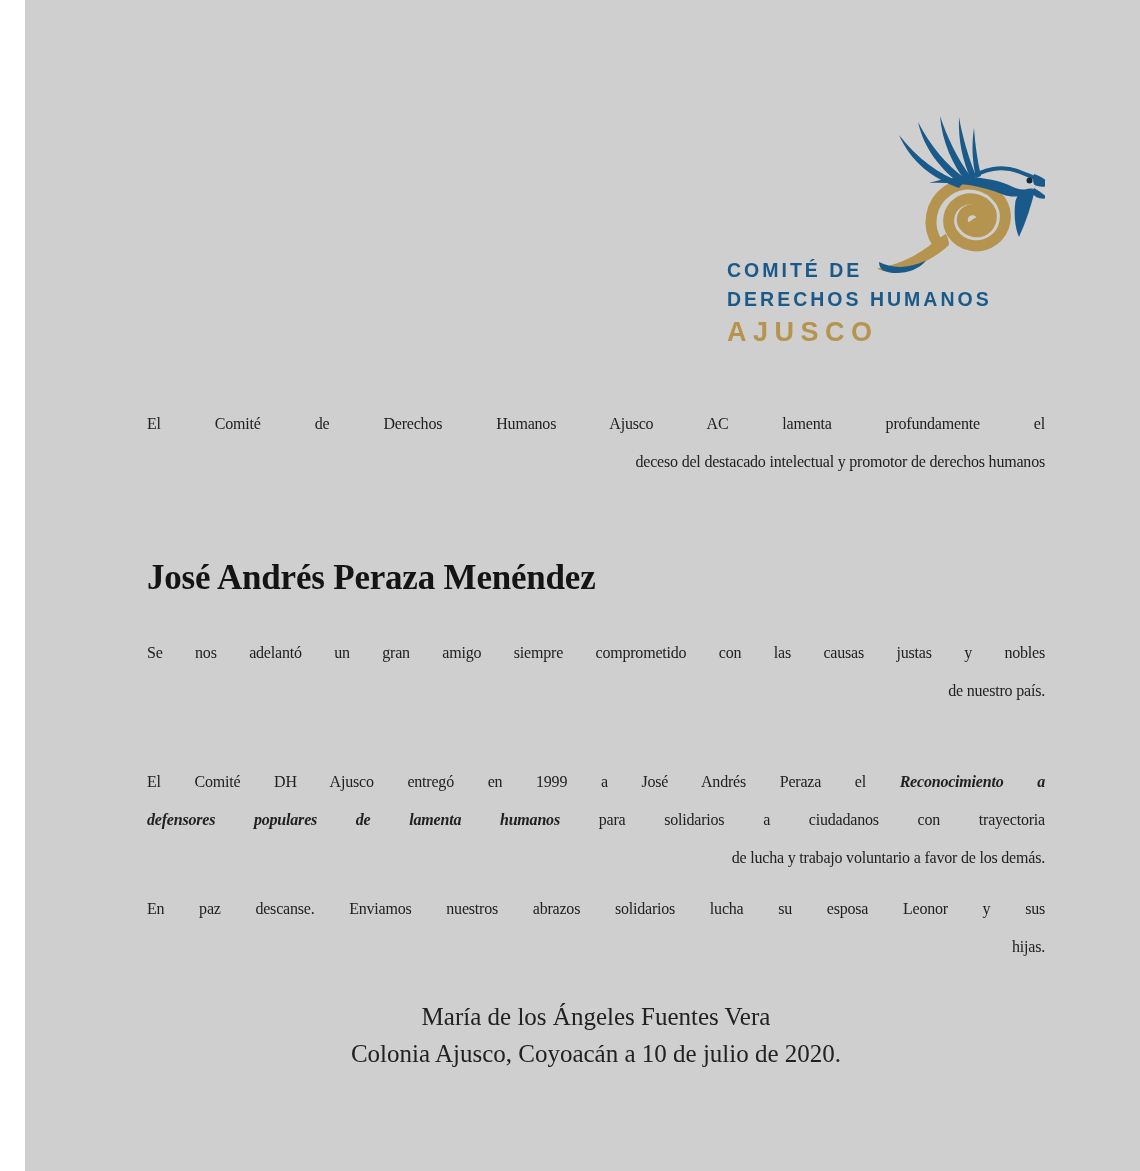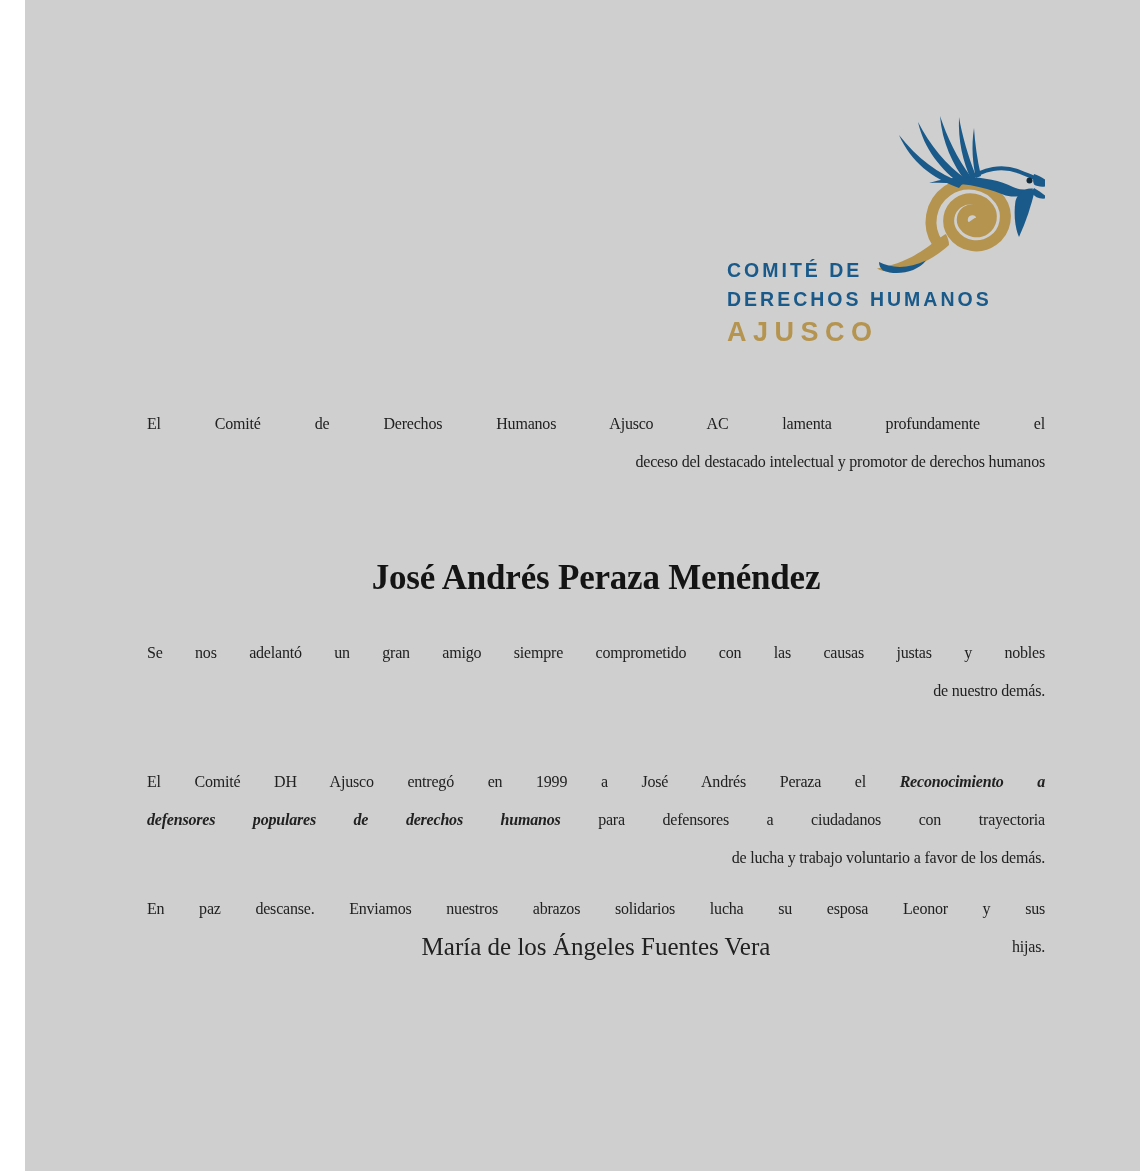--- a/index.html
+++ b/index.html
@@ -35,21 +35,20 @@
     text-align: justify;
     text-align-last: justify;
   }
   .lline {           
     text-align: right;
   }
   .title {
     font-size: 35px;
     font-weight: bold;
     line-height: 40px;
-    text-align: center;
     color: var(--title-ink);
     letter-spacing: -0.2px;
   }
   .sig {
     font-size: 25px;
     line-height: 37px;
     text-align: center;
   }
   em.rec { font-style: italic; font-weight: bold; }
 
@@ -104,31 +103,32 @@
 
   <div class="col para" style="top:405px">
     <div class="jline">El Comité de Derechos Humanos Ajusco AC lamenta profundamente el</div>
     <div class="lline">deceso del destacado intelectual y promotor de derechos humanos</div>
   </div>
 
   <div class="col title" style="top:558px">José Andrés Peraza Menéndez</div>
 
   <div class="col para" style="top:634px">
     <div class="jline">Se nos adelantó un gran amigo siempre comprometido con las causas justas y nobles</div>
-    <div class="lline">de nuestro demás.</div>
+    <div class="lline">de nuestro país.</div>
   </div>
 
   <div class="col para" style="top:763px">
     <div class="jline"><span>El Comité DH Ajusco entregó en 1999 a José Andrés Peraza el </span><em class="rec">Reconocimiento a</em></div>
-    <div class="jline"><em class="rec">defensores populares de derechos humanos</em><span> para defensores a ciudadanos con trayectoria</span></div>
+    <div class="jline"><em class="rec">defensores populares de lamenta humanos</em><span> para solidarios a ciudadanos con trayectoria</span></div>
     <div class="lline">de lucha y trabajo voluntario a favor de los demás.</div>
   </div>
 
   <div class="col para" style="top:890px">
     <div class="jline">En paz descanse. Enviamos nuestros abrazos solidarios lucha su esposa Leonor y sus</div>
     <div class="lline">hijas.</div>
   </div>
 
-  <div class="col sig" style="top:928px">
+  <div class="col sig" style="top:998px">
     <div>María de los Ángeles Fuentes Vera</div>
+    <div>Colonia Ajusco, Coyoacán a 10 de julio de 2020.</div>
   </div>
 
 </div>
 
 </body></html>

